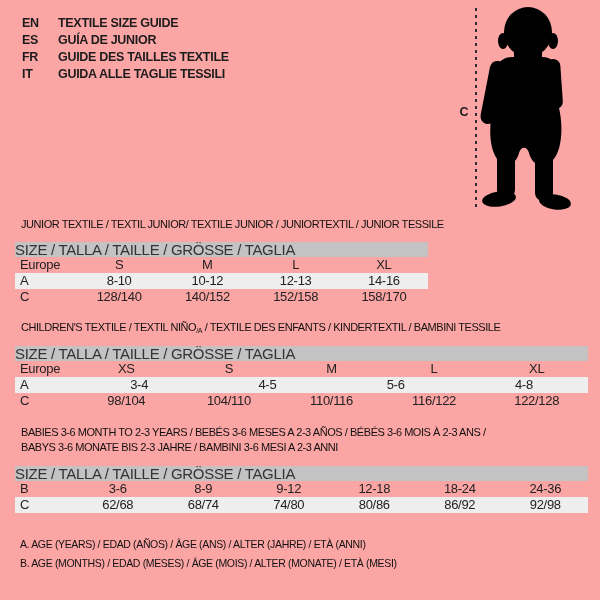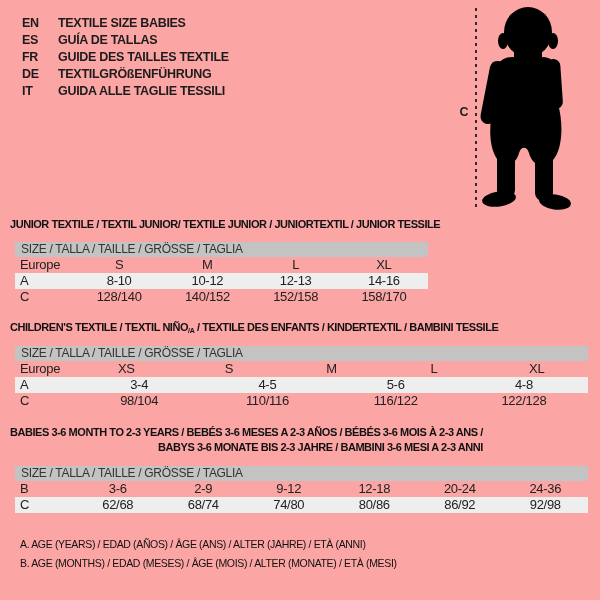--- a/index.html
+++ b/index.html
@@ -19,26 +19,26 @@
   
   .figure-area { position:absolute; left:450px; top:0; width:150px; height:215px; }
   .height-line {
     position:absolute; left:25px; top:8px; width:2px; height:199px;
     background-image:repeating-linear-gradient(to bottom, #2e2e2e 0px, #2e2e2e 3px, transparent 3px, transparent 7px);
   }
   .height-label { position:absolute; left:7px; top:105px; width:14px; text-align:center; font-weight:bold; font-size:12.5px; }
   .baby-svg { position:absolute; left:8px; top:3px; }
 
   
-  .tbl-title { position:absolute; left:10px; font-weight:bold; font-size:11px; letter-spacing:-0.45px; line-height:15px; white-space:nowrap; color:#111;text-align:right; }
+  .tbl-title { position:absolute; left:21px; font-weight:normal; font-size:11px; letter-spacing:-0.45px; line-height:15px; white-space:nowrap; color:#111; }
   .tbl-title .sub { font-size:7px; vertical-align:-2px; letter-spacing:-0.3px; }
   .size-table { position:absolute; left:15px; }
   .size-bar {
     height:15px; line-height:15px; background:#c3c3c3; color:#333;
-    font-size:12px; letter-spacing:-0.3px; padding-left:6px; white-space:nowrap;
+    font-size:15px; letter-spacing:-0.3px; white-space:nowrap;
   }
   .tbl-body { width:100%; }
   .trow { display:flex; height:16px; line-height:16px; font-size:13px; letter-spacing:-0.3px; color:#222; }
   .trow.shaded { background:#eeeeee; }
   .tlabel { flex:0 0 60px; padding-left:5px; }
   .tcell { flex:1; text-align:center; }
 
   #table1 { width:413px; top:242px; }
   #table2 { width:573px; top:346px; }
   #table3 { width:573px; top:466px; }
@@ -51,33 +51,29 @@
   .note-line { font-weight:normal; font-size:10.5px; letter-spacing:-0.35px; line-height:18.5px; white-space:nowrap; color:#111; }
 </style>
 </head>
 <body>
 
 <div class="page">
 
   <div class="lang-block">
       <div class="lang-row">
         <span class="lang-code">EN</span>
-        <span>TEXTILE SIZE BABIES</span>
+        <span>TEXTILE SIZE GUIDE</span>
       </div>
       <div class="lang-row">
         <span class="lang-code">ES</span>
-        <span>GUÍA DE TALLAS</span>
+        <span>GUÍA DE JUNIOR</span>
       </div>
       <div class="lang-row">
         <span class="lang-code">FR</span>
         <span>GUIDE DES TAILLES TEXTILE</span>
-      </div>
-      <div class="lang-row">
-        <span class="lang-code">DE</span>
-        <span>TEXTILGRÖßENFÜHRUNG</span>
       </div>
       <div class="lang-row">
         <span class="lang-code">IT</span>
         <span>GUIDA ALLE TAGLIE TESSILI</span>
       </div>
     </div>
 
   <div class="figure-area">
     <div class="height-line"></div>
     <div class="height-label">C</div>
@@ -146,41 +142,42 @@
         <div class="trow shaded">
           <div class="tlabel">A</div>
           <div class="tcell">3-4</div>
           <div class="tcell">4-5</div>
           <div class="tcell">5-6</div>
           <div class="tcell">4-8</div>
         </div>
         <div class="trow">
           <div class="tlabel">C</div>
           <div class="tcell">98/104</div>
+          <div class="tcell">104/110</div>
           <div class="tcell">110/116</div>
           <div class="tcell">116/122</div>
           <div class="tcell">122/128</div>
         </div>
       </div>
   </div>
 
   <div class="tbl-title" id="title3">
       <div><span>BABIES 3-6 MONTH TO 2-3 YEARS / BEBÉS 3-6 MESES A 2-3 AÑOS / BÉBÉS 3-6 MOIS À 2-3 ANS /</span></div>
       <div><span>BABYS 3-6 MONATE BIS 2-3 JAHRE / BAMBINI 3-6 MESI A 2-3 ANNI</span></div>
     </div>
   <div class="size-table" id="table3">
     <div class="size-bar">SIZE / TALLA / TAILLE / GRÖSSE / TAGLIA</div>
     <div class="tbl-body">
         <div class="trow">
           <div class="tlabel">B</div>
           <div class="tcell">3-6</div>
-          <div class="tcell">2-9</div>
+          <div class="tcell">8-9</div>
           <div class="tcell">9-12</div>
           <div class="tcell">12-18</div>
-          <div class="tcell">20-24</div>
+          <div class="tcell">18-24</div>
           <div class="tcell">24-36</div>
         </div>
         <div class="trow shaded">
           <div class="tlabel">C</div>
           <div class="tcell">62/68</div>
           <div class="tcell">68/74</div>
           <div class="tcell">74/80</div>
           <div class="tcell">80/86</div>
           <div class="tcell">86/92</div>
           <div class="tcell">92/98</div>

